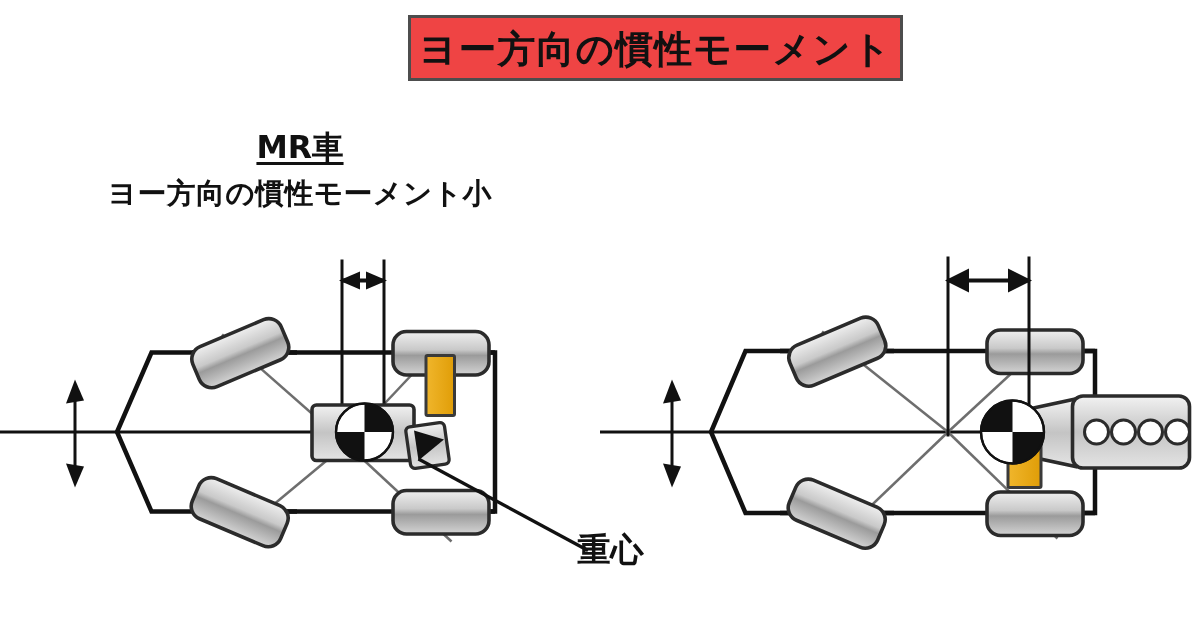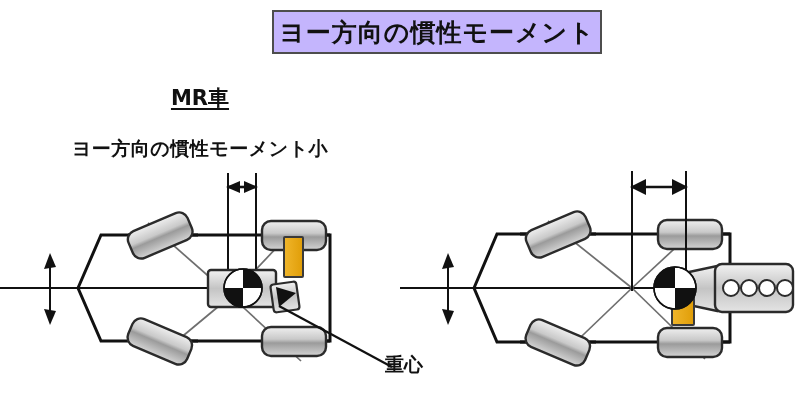--- a/index.html
+++ b/index.html
@@ -26,21 +26,21 @@
     position: absolute;
     left: 272px;
     top: 10px;
     width: 330px;
     height: 44px;
     border: 2px solid #4d4d4d;
     box-sizing: border-box;
     display: flex;
     align-items: center;
     justify-content: center;
-    background: #c4b5fd;
+    background: #ef4444;
   }
   .title-text {
     font-size: 25px;
     font-weight: 700;
     letter-spacing: 1px;
     line-height: 1;
     white-space: nowrap;
     color: #111111;
   }
   
@@ -53,41 +53,41 @@
   .col-head.right { left: 400px; top: 84px; }
   .car-label {
     font-size: 21px;
     font-weight: 700;
     text-decoration: underline;
     text-underline-offset: 3px;
     display: inline-block;
     color: #111111;
   }
   .moment-label {
-    margin-top: 24px;
+    margin-top: 4px;
     font-size: 19px;
     font-weight: 700;
     letter-spacing: 0.5px;
     color: #111111;
   }
   
   .diagram {
     position: absolute;
     top: 165px;
     width: 400px;
     height: 246px;
   }
   .diagram.left  { left: 0px; }
   .diagram.right { left: 400px; }
   svg { display: block; overflow: visible; }
   .cg-caption {
     position: absolute;
     left: 385px;
     top: 352px;
-    font-size: 19px;
+    font-size: 22px;
     font-weight: 700;
     color: #111111;
     white-space: nowrap;
   }
 </style>
 </head>
 <body>
 
 <div id="page">
 

